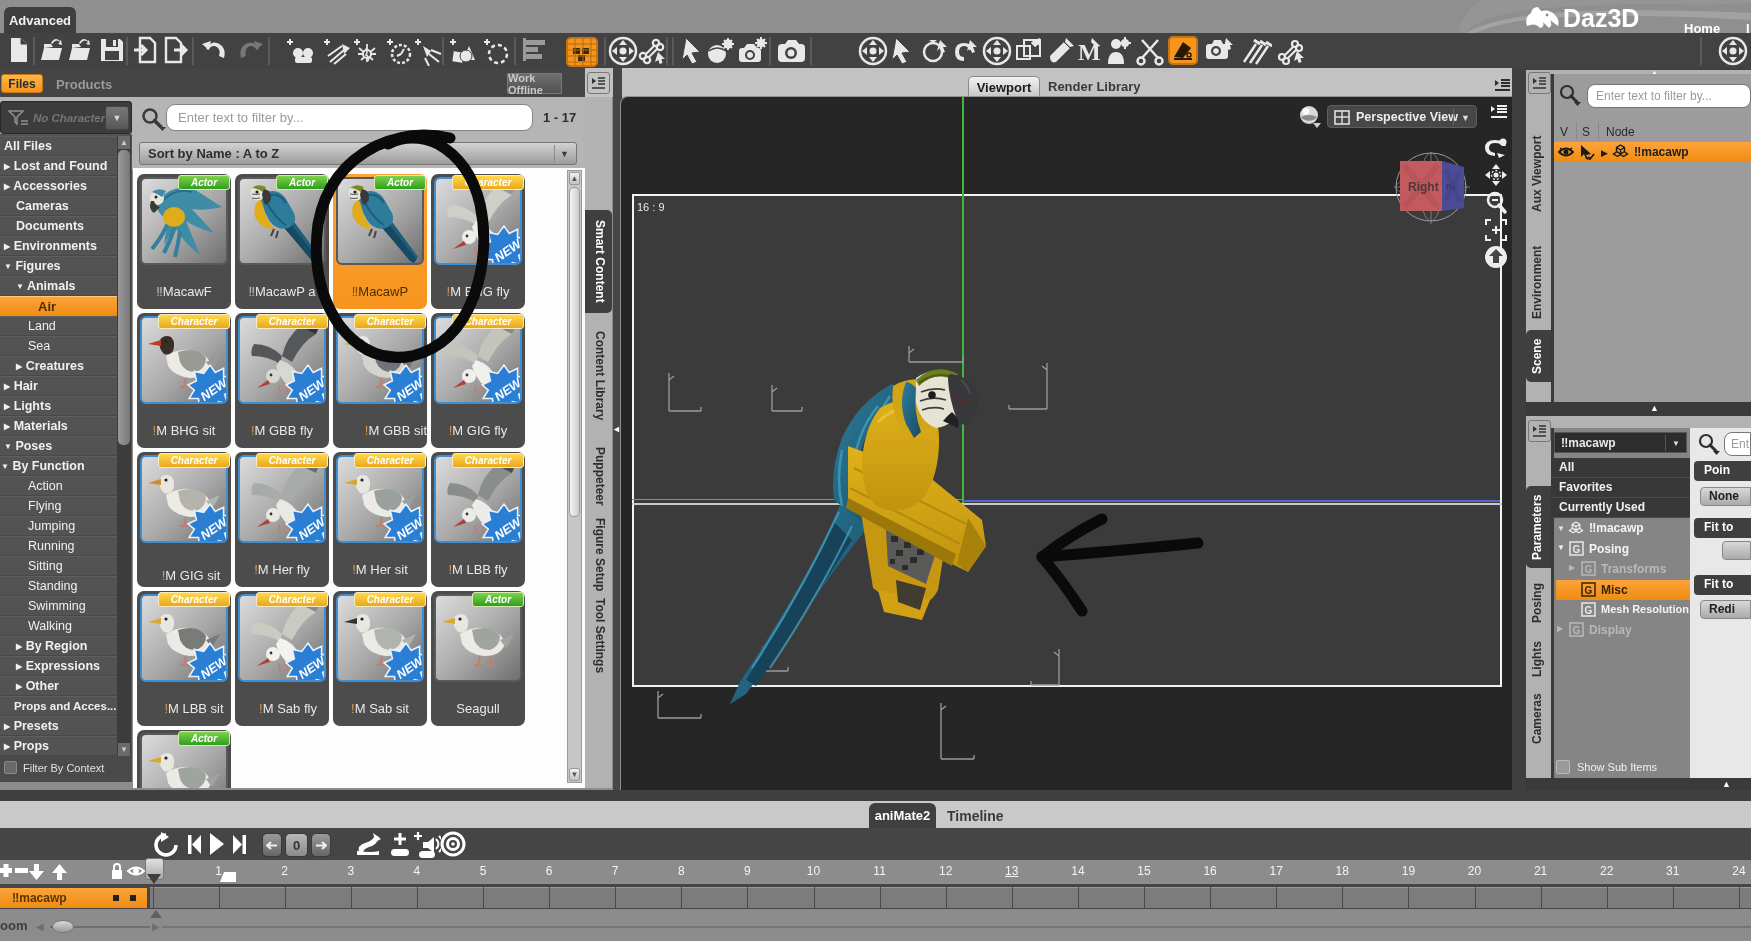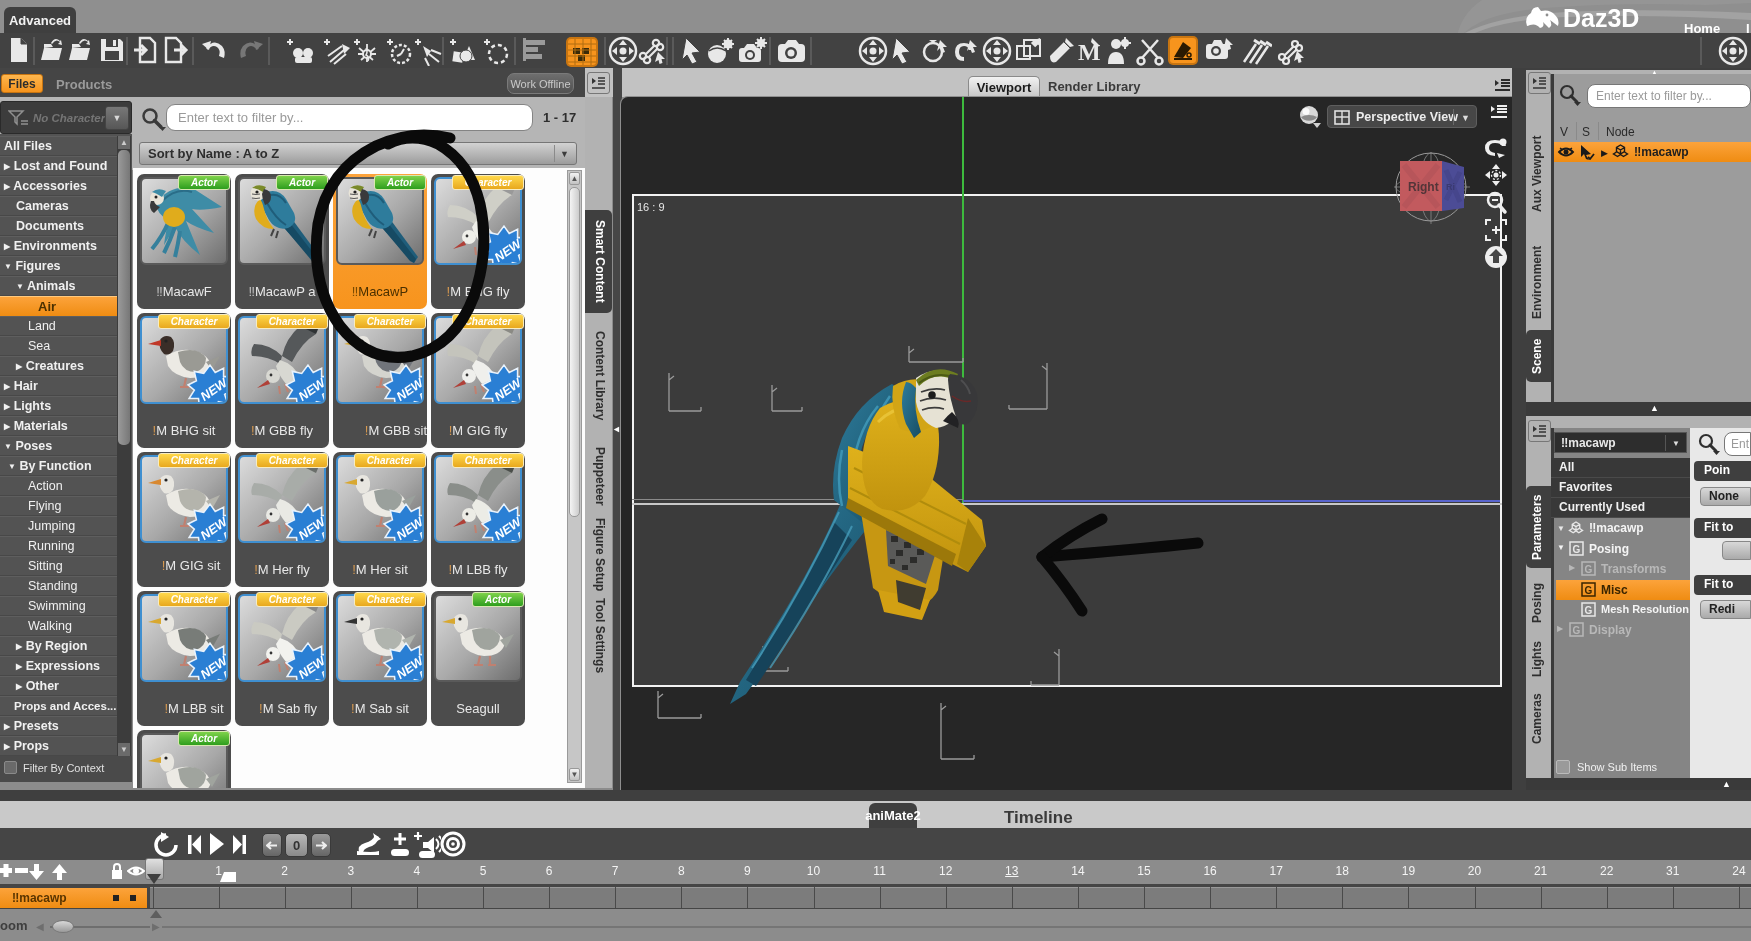--- a/index.html
+++ b/index.html
@@ -333,21 +333,21 @@
 <div class="abs" style="left:1718px;top:36px;width:28px;height:28px;">
     <svg width="30" height="30" viewBox="0 0 30 30">
       <circle cx="15" cy="15" r="13" fill="none" stroke="#e8e8e8" stroke-width="2.5"></circle>
       <path d="M15 4 l-4 5 h8 z M15 26 l-4 -5 h8 z M4 15 l5 -4 v8 z M26 15 l-5 -4 v8 z" fill="#e8e8e8"></path>
       <circle cx="15" cy="15" r="3.5" fill="#e8e8e8"></circle>
     </svg>
   </div>
 <div class="abs" style="left:0;top:68px;width:612px;height:29px;background:#454545;"></div>
 <div class="abs" style="left:1px;top:74px;width:42px;height:19px;background:linear-gradient(#fdb64e,#f7941d);border:1px solid #c87511;border-radius:3px;color:#2c2c2c;font-size:12px;font-weight:bold;display:flex;align-items:center;justify-content:center;">Files</div>
 <div class="abs" style="left:56px;top:77px;color:#9a9a9a;font-size:13px;font-weight:bold;">Products</div>
-<div class="abs" style="left:507px;top:73px;width:67px;height:21px;background:linear-gradient(#6e6e6e,#515151);border:1px solid #7a7a7a;border-radius:7px;color:#c9c9c9;font-size:11px;font-weight:normal;display:flex;align-items:center;justify-content:center;">Work Offline</div>
+<div class="abs" style="left:507px;top:73px;width:55px;height:21px;background:linear-gradient(#6e6e6e,#515151);border:1px solid #7a7a7a;border-radius:1px;color:#c9c9c9;font-size:11px;font-weight:bold;display:flex;align-items:center;justify-content:center;">Work Offline</div>
 <div class="abs" style="left:0;top:97px;width:585px;height:73px;background:#b5b5b5;"></div>
 <div class="abs" style="left:0;top:101px;width:132px;height:33px;background:#3c3c3c;border:1px solid #2a2a2a;border-radius:3px;">
 <svg class="abs" style="left:7px;top:7px;" width="22" height="19" viewBox="0 0 22 19">
       <path d="M1 2 H15 L9 8 V15 L7 13 V8 Z" fill="none" stroke="#909090" stroke-width="1.5"></path>
       <path d="M13 12 h7 M13 15 h7" stroke="#909090" stroke-width="1.5"></path>
     </svg>
 <div class="abs" style="left:32px;top:10px;color:#757575;font-size:11.5px;font-weight:bold;font-style:italic;">No Character</div>
 <div class="abs" style="left:104px;top:4px;width:24px;height:24px;background:linear-gradient(#787878,#575757);border:1px solid #444;border-radius:3px;color:#d8d8d8;font-size:9px;display:flex;align-items:center;justify-content:center;">▼</div>
 </div>
 <div class="abs" style="left:0;top:134px;width:132px;height:648px;background:#535353;"></div>
@@ -360,21 +360,21 @@
 <div class="abs" style="left:0;top:256px;width:117px;height:20px;border-top:1px solid #5e5e5e;border-bottom:1px solid #484848;color:#f0f0f0;font-size:12.5px;font-weight:bold;line-height:19px;padding-left:4px;white-space:nowrap;overflow:hidden;"><span style="font-size:8px;vertical-align:1px;">▼</span> Figures</div>
 <div class="abs" style="left:0;top:276px;width:117px;height:20px;border-top:1px solid #5e5e5e;border-bottom:1px solid #484848;color:#f0f0f0;font-size:12.5px;font-weight:bold;line-height:19px;padding-left:16px;white-space:nowrap;overflow:hidden;"><span style="font-size:8px;vertical-align:1px;">▼</span> Animals</div>
 <div class="abs" style="left:0;top:296px;width:117px;height:20px;background:linear-gradient(#fca33b,#ef8c12);border-top:1px solid #ffc97e;color:#4a3000;font-size:13px;font-weight:bold;line-height:19px;padding-left:38px;">Air</div>
 <div class="abs" style="left:0;top:316px;width:117px;height:20px;border-top:1px solid #5e5e5e;border-bottom:1px solid #484848;color:#f0f0f0;font-size:12.5px;font-weight:normal;line-height:19px;padding-left:28px;white-space:nowrap;overflow:hidden;">Land</div>
 <div class="abs" style="left:0;top:336px;width:117px;height:20px;border-top:1px solid #5e5e5e;border-bottom:1px solid #484848;color:#f0f0f0;font-size:12.5px;font-weight:normal;line-height:19px;padding-left:28px;white-space:nowrap;overflow:hidden;">Sea</div>
 <div class="abs" style="left:0;top:356px;width:117px;height:20px;border-top:1px solid #5e5e5e;border-bottom:1px solid #484848;color:#f0f0f0;font-size:12.5px;font-weight:bold;line-height:19px;padding-left:16px;white-space:nowrap;overflow:hidden;"><span style="font-size:8px;vertical-align:1px;">▶</span> Creatures</div>
 <div class="abs" style="left:0;top:376px;width:117px;height:20px;border-top:1px solid #5e5e5e;border-bottom:1px solid #484848;color:#f0f0f0;font-size:12.5px;font-weight:bold;line-height:19px;padding-left:4px;white-space:nowrap;overflow:hidden;"><span style="font-size:8px;vertical-align:1px;">▶</span> Hair</div>
 <div class="abs" style="left:0;top:396px;width:117px;height:20px;border-top:1px solid #5e5e5e;border-bottom:1px solid #484848;color:#f0f0f0;font-size:12.5px;font-weight:bold;line-height:19px;padding-left:4px;white-space:nowrap;overflow:hidden;"><span style="font-size:8px;vertical-align:1px;">▶</span> Lights</div>
 <div class="abs" style="left:0;top:416px;width:117px;height:20px;border-top:1px solid #5e5e5e;border-bottom:1px solid #484848;color:#f0f0f0;font-size:12.5px;font-weight:bold;line-height:19px;padding-left:4px;white-space:nowrap;overflow:hidden;"><span style="font-size:8px;vertical-align:1px;">▶</span> Materials</div>
 <div class="abs" style="left:0;top:436px;width:117px;height:20px;border-top:1px solid #5e5e5e;border-bottom:1px solid #484848;color:#f0f0f0;font-size:12.5px;font-weight:bold;line-height:19px;padding-left:4px;white-space:nowrap;overflow:hidden;"><span style="font-size:8px;vertical-align:1px;">▼</span> Poses</div>
-<div class="abs" style="left:0;top:456px;width:117px;height:20px;border-top:1px solid #5e5e5e;border-bottom:1px solid #484848;color:#f0f0f0;font-size:12.5px;font-weight:bold;line-height:19px;padding-left:8px;white-space:nowrap;overflow:hidden;"><span style="font-size:8px;vertical-align:1px;">▼</span> By Function</div>
+<div class="abs" style="left:0;top:456px;width:117px;height:20px;border-top:1px solid #5e5e5e;border-bottom:1px solid #484848;color:#f0f0f0;font-size:12.5px;font-weight:bold;line-height:19px;padding-left:1px;white-space:nowrap;overflow:hidden;"><span style="font-size:8px;vertical-align:1px;">▼</span> By Function</div>
 <div class="abs" style="left:0;top:476px;width:117px;height:20px;border-top:1px solid #5e5e5e;border-bottom:1px solid #484848;color:#f0f0f0;font-size:12.5px;font-weight:normal;line-height:19px;padding-left:28px;white-space:nowrap;overflow:hidden;">Action</div>
 <div class="abs" style="left:0;top:496px;width:117px;height:20px;border-top:1px solid #5e5e5e;border-bottom:1px solid #484848;color:#f0f0f0;font-size:12.5px;font-weight:normal;line-height:19px;padding-left:28px;white-space:nowrap;overflow:hidden;">Flying</div>
 <div class="abs" style="left:0;top:516px;width:117px;height:20px;border-top:1px solid #5e5e5e;border-bottom:1px solid #484848;color:#f0f0f0;font-size:12.5px;font-weight:normal;line-height:19px;padding-left:28px;white-space:nowrap;overflow:hidden;">Jumping</div>
 <div class="abs" style="left:0;top:536px;width:117px;height:20px;border-top:1px solid #5e5e5e;border-bottom:1px solid #484848;color:#f0f0f0;font-size:12.5px;font-weight:normal;line-height:19px;padding-left:28px;white-space:nowrap;overflow:hidden;">Running</div>
 <div class="abs" style="left:0;top:556px;width:117px;height:20px;border-top:1px solid #5e5e5e;border-bottom:1px solid #484848;color:#f0f0f0;font-size:12.5px;font-weight:normal;line-height:19px;padding-left:28px;white-space:nowrap;overflow:hidden;">Sitting</div>
 <div class="abs" style="left:0;top:576px;width:117px;height:20px;border-top:1px solid #5e5e5e;border-bottom:1px solid #484848;color:#f0f0f0;font-size:12.5px;font-weight:normal;line-height:19px;padding-left:28px;white-space:nowrap;overflow:hidden;">Standing</div>
 <div class="abs" style="left:0;top:596px;width:117px;height:20px;border-top:1px solid #5e5e5e;border-bottom:1px solid #484848;color:#f0f0f0;font-size:12.5px;font-weight:normal;line-height:19px;padding-left:28px;white-space:nowrap;overflow:hidden;">Swimming</div>
 <div class="abs" style="left:0;top:616px;width:117px;height:20px;border-top:1px solid #5e5e5e;border-bottom:1px solid #484848;color:#f0f0f0;font-size:12.5px;font-weight:normal;line-height:19px;padding-left:28px;white-space:nowrap;overflow:hidden;">Walking</div>
 <div class="abs" style="left:0;top:636px;width:117px;height:20px;border-top:1px solid #5e5e5e;border-bottom:1px solid #484848;color:#f0f0f0;font-size:12.5px;font-weight:bold;line-height:19px;padding-left:16px;white-space:nowrap;overflow:hidden;"><span style="font-size:8px;vertical-align:1px;">▶</span> By Region</div>
 <div class="abs" style="left:0;top:656px;width:117px;height:20px;border-top:1px solid #5e5e5e;border-bottom:1px solid #484848;color:#f0f0f0;font-size:12.5px;font-weight:bold;line-height:19px;padding-left:16px;white-space:nowrap;overflow:hidden;"><span style="font-size:8px;vertical-align:1px;">▶</span> Expressions</div>
@@ -572,21 +572,21 @@
 <circle cx="24" cy="23" r="1.6" fill="#222"></circle>
 <path d="M 44 60 l-2 9 m12 -9 l0 9" stroke="#c08070" stroke-width="2.2"></path>
 <path d="M 38 69 h9 M 52 69 h8" stroke="#c08070" stroke-width="2"></path>
 </svg>
         <svg style="position:absolute;right:-7px;bottom:-7px;" width="46" height="46" viewBox="0 0 44 44">
 <path d="M22 2 L27 9 L35 5 L35 13 L43 13 L39 21 L44 26 L36 30 L39 39 L30 37 L27 44 L20 38 L12 43 L11 34 L2 34 L7 26 L1 21 L9 17 L7 8 L16 10 Z" fill="#2a7fd4" stroke="#e8f2fc" stroke-width="1.5"></path>
 <text x="9" y="31" font-size="12" font-weight="bold" font-style="italic" fill="#fff" transform="rotate(-35 22 22)">NEW</text>
 </svg>
       </div>
 <div style="position:absolute;right:1px;top:1px;width:72px;height:15px;background:linear-gradient(#ffd84a,#e8a81e);border:1px solid #f8ecc0;border-radius:3px;color:#fff;font-size:10px;font-weight:bold;font-style:italic;text-align:center;line-height:13px;">Character</div>
-<div style="position:absolute;left:0;top:106px;width:108px;text-align:center;color:#e8e8e8;font-size:13px;"><span style="color:#d89a50;">!</span>M GIG sit</div>
+<div style="position:absolute;left:0;top:116px;width:108px;text-align:center;color:#e8e8e8;font-size:13px;"><span style="color:#d89a50;">!</span>M GIG sit</div>
 </div>
 <div class="abs" style="left:102px;top:284px;width:94px;height:135px;background:#4c4c4c;border-radius:7px;">
 <div style="position:absolute;left:3px;top:3px;width:88px;height:88px;border-radius:6px;background:linear-gradient(135deg,#dcdcdc 0%,#a8a8a8 55%,#6e6e6e 100%);border:2px solid #3f8fd0;overflow:hidden;">
         <svg width="86" height="86" viewBox="0 0 86 86">
 <path d="M 42 38 Q 46 20 60 8 Q 72 10 76 16 Q 62 24 52 44 Z" fill="#a8aca8"></path>
 <path d="M 60 8 L 82 2 L 76 16 Q 68 12 60 8 Z" fill="#6a6e6a"></path>
 <path d="M 42 38 Q 30 26 14 26 Q 10 32 12 38 Q 28 38 40 46 Z" fill="#a8aca8"></path>
 <path d="M 40 42 Q 54 46 60 60 L 46 66 Q 38 56 36 48 Z" fill="#e9e9e4"></path>
 <path d="M 60 60 L 74 68 L 56 70 Z" fill="#a8aca8"></path>
 <circle cx="33" cy="58" r="7" fill="#e9e9e4"></circle>
@@ -1077,22 +1077,22 @@
 <div class="abs" style="left:1694px;top:461px;width:57px;height:20px;background:#3f3f3f;border-radius:4px 0 0 4px;color:#fff;font-size:12px;font-weight:bold;line-height:19px;padding-left:10px;">Poin</div>
 <div class="abs" style="left:1700px;top:487px;width:51px;height:19px;background:linear-gradient(#d8d8d8,#aaa);border:1px solid #888;border-radius:4px 0 0 4px;color:#222;font-size:12px;font-weight:bold;line-height:17px;padding-left:8px;">None</div>
 <div class="abs" style="left:1694px;top:518px;width:57px;height:20px;background:#3f3f3f;border-radius:4px 0 0 4px;color:#fff;font-size:12px;font-weight:bold;line-height:19px;padding-left:10px;">Fit to</div>
 <div class="abs" style="left:1722px;top:541px;width:29px;height:19px;background:linear-gradient(#d8d8d8,#aaa);border:1px solid #888;border-radius:4px 0 0 4px;"></div>
 <div class="abs" style="left:1694px;top:575px;width:57px;height:20px;background:#3f3f3f;border-radius:4px 0 0 4px;color:#fff;font-size:12px;font-weight:bold;line-height:19px;padding-left:10px;">Fit to</div>
 <div class="abs" style="left:1700px;top:600px;width:51px;height:19px;background:linear-gradient(#d8d8d8,#aaa);border:1px solid #888;border-radius:4px 0 0 4px;color:#222;font-size:12px;font-weight:bold;line-height:17px;padding-left:8px;">Redi</div>
 <div class="abs" style="left:1526px;top:778px;width:225px;height:12px;background:#3a3a3a;"></div>
 <div class="abs" style="left:1722px;top:779px;color:#fff;font-size:9px;">▲</div>
 <div class="abs" style="left:0;top:790px;width:1751px;height:11px;background:#3f3f3f;"></div>
 <div class="abs" style="left:0;top:801px;width:1751px;height:27px;background:#c9c9c9;"></div>
-<div class="abs" style="left:869px;top:803px;width:48px;height:25px;background:#3f3f3f;border-radius:6px 6px 0 0;color:#fff;font-size:13px;font-weight:bold;display:flex;align-items:center;justify-content:center;">aniMate2</div>
-<div class="abs" style="left:1004px;top:808px;color:#3a3a3a;font-size:17px;font-weight:bold;">Timeline</div>
+<div class="abs" style="left:869px;top:803px;width:67px;height:25px;background:#3f3f3f;border-radius:6px 6px 0 0;color:#fff;font-size:13px;font-weight:bold;display:flex;align-items:center;justify-content:center;">aniMate2</div>
+<div class="abs" style="left:947px;top:808px;color:#3a3a3a;font-size:14px;font-weight:bold;">Timeline</div>
 <div class="abs" style="left:0;top:828px;width:1751px;height:32px;background:#454545;"></div>
 <svg class="abs" style="left:153px;top:832px;" width="26" height="25" viewBox="0 0 26 25">
     <path d="M13 3 A 10 10 0 1 0 23 13" fill="none" stroke="#fff" stroke-width="3.5"></path>
     <path d="M8 0 l8 5 -8 5 z" fill="#fff"></path>
   </svg>
 <svg class="abs" style="left:187px;top:834px;" width="15" height="21" viewBox="0 0 15 21">
     <rect x="1" y="1" width="3.5" height="19" fill="#fff"></rect>
     <path d="M14 1 v19 L5 10.5 z" fill="#fff"></path>
   </svg>
 <svg class="abs" style="left:208px;top:832px;" width="17" height="24" viewBox="0 0 17 24">

